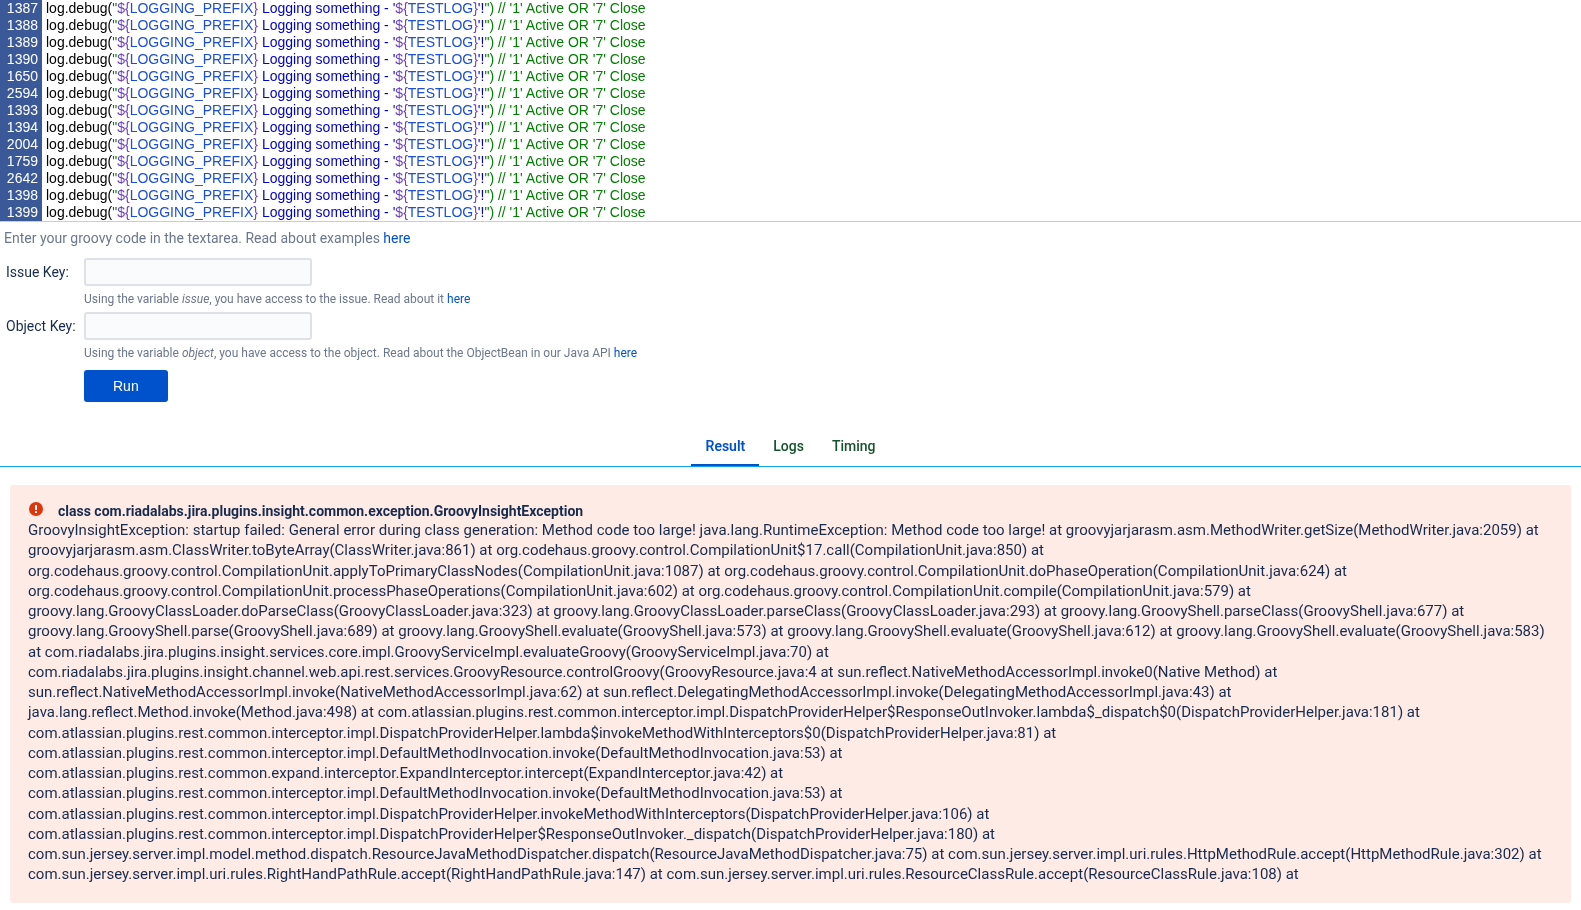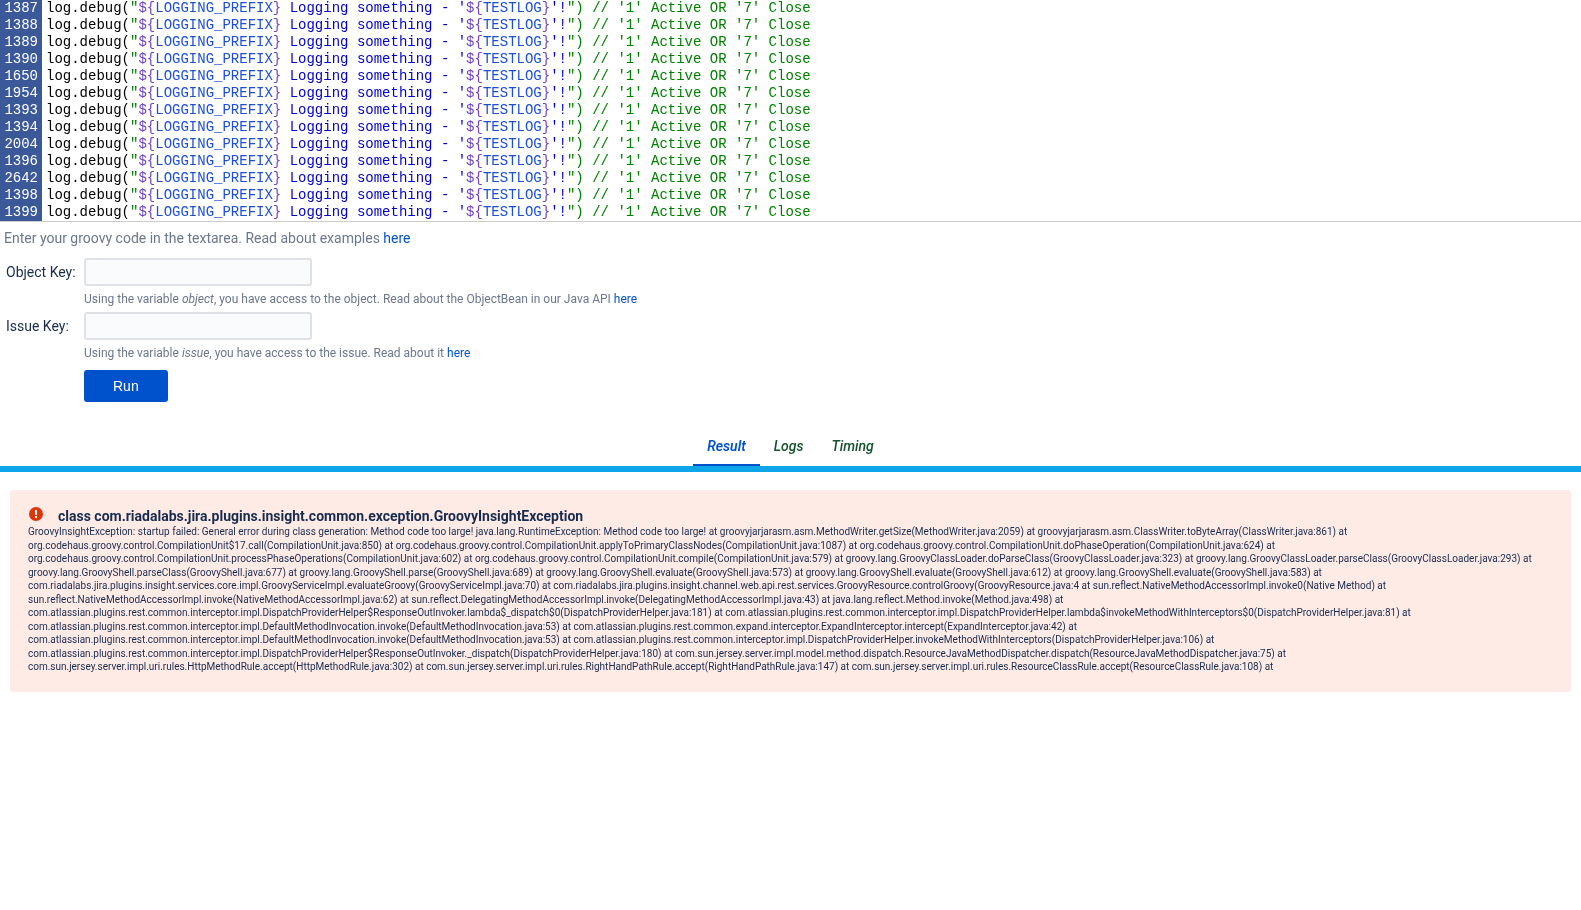--- a/index.html
+++ b/index.html
@@ -1,46 +1,46 @@
 <!DOCTYPE html>
 <html><head>
 <meta charset="utf-8">
 <style>
 * { box-sizing: border-box; margin: 0; padding: 0; }
 body { font-family: -apple-system, BlinkMacSystemFont, "Segoe UI", Roboto, sans-serif; font-size: 14px; color: #172B4D; background: #fff; }
 .code-editor { border-bottom: 1px solid #ccc; }
-.code-line { display: flex; font-family: Liberation Mono, monospace; font-size: 14px; line-height: 17px; }
+.code-line { display: flex; font-family: Liberation Sans, sans-serif; font-size: 14px; line-height: 17px; }
 .gutter { background: #3b5998; color: #fff; min-width: 42px; text-align: right; padding: 0 4px 0 2px; font-weight: 400; user-select: none; }
 .code-content { padding-left: 4px; white-space: pre; }
 .c-func { color: #000; }
 .c-str-delim { color: #008000; }
 .c-str { color: #0000CC; }
 .c-tpl { color: #6F42C1; }
 .c-var { color: #1d4ed8; }
 .c-comment { color: #008000; }
 .help-line { padding: 8px 4px 4px 4px; color: #6B778C; font-size: 14px; }
 .help-line a { color: #0052CC; text-decoration: none; }
 .form-section { padding: 8px 6px; }
 .form-row { display: flex; align-items: flex-start; margin-bottom: 6px; }
 .form-label { width: 78px; padding-top: 6px; font-size: 14px; color: #172B4D; }
 .form-field-col { display: flex; flex-direction: column; }
 .form-input { width: 228px; height: 28px; border: 2px solid #DFE1E6; border-radius: 3px; padding: 4px 8px; font-size: 14px; background: #FAFBFC; }
 .form-help { margin-top: 6px; font-size: 12px; color: #6B778C; }
 .form-help em { font-style: italic; }
 .form-help a { color: #0052CC; text-decoration: none; }
 .btn-row { margin-left: 78px; margin-top: 10px; }
 .btn-primary { background: #0052CC; color: #fff; border: none; border-radius: 3px; padding: 8px 29px; font-size: 14px; font-weight: 500; cursor: pointer; }
-.tabs-wrap { display: flex; justify-content: center; border-bottom: 6px solid #0ea5e9; margin-top: 20px; font-style: italic; }
+.tabs-wrap { display: flex; justify-content: center; border-bottom: 1px solid #0ea5e9; margin-top: 20px; }
 .tab { padding: 8px 14px 10px 14px; font-size: 14px; color: #14532d; cursor: pointer; border-bottom: 2px solid transparent; font-weight: 500; }
 .tab.active { color: #0052CC; border-bottom: 2px solid #0052CC; font-weight: 600; }
 .result-panel { margin: 18px 10px 0 10px; background: #FFEBE6; border-radius: 3px; padding: 16px 18px 18px 18px; }
 .result-header { display: flex; align-items: center; }
 .err-icon { margin-right: 14px; }
 .result-title { font-weight: 700; font-size: 14px; color: #172B4D; }
-.stacktrace { font-size: 10px; line-height: 1.35; color: #172B4D; word-break: break-word; margin-left: 0; }
+.stacktrace { font-size: 15px; line-height: 1.35; color: #172B4D; word-break: break-word; margin-left: 0; }
 </style>
 </head>
 <body>
 
 <div class="code-editor" id="code-editor">
     <div class="code-line">
       <div class="gutter">1387</div>
       <div class="code-content"><span class="c-func">log.debug(</span><span class="c-str-delim">"</span><span class="c-tpl">${</span><span class="c-var">LOGGING_PREFIX</span><span class="c-tpl">}</span><span class="c-str"> Logging something - '</span><span class="c-tpl">${</span><span class="c-var">TESTLOG</span><span class="c-tpl">}</span><span class="c-str">'!</span><span class="c-str-delim">")</span><span> </span><span class="c-comment">// '1' Active OR '7' Close</span></div>
     </div>
     <div class="code-line">
@@ -53,37 +53,37 @@
     </div>
     <div class="code-line">
       <div class="gutter">1390</div>
       <div class="code-content"><span class="c-func">log.debug(</span><span class="c-str-delim">"</span><span class="c-tpl">${</span><span class="c-var">LOGGING_PREFIX</span><span class="c-tpl">}</span><span class="c-str"> Logging something - '</span><span class="c-tpl">${</span><span class="c-var">TESTLOG</span><span class="c-tpl">}</span><span class="c-str">'!</span><span class="c-str-delim">")</span><span> </span><span class="c-comment">// '1' Active OR '7' Close</span></div>
     </div>
     <div class="code-line">
       <div class="gutter">1650</div>
       <div class="code-content"><span class="c-func">log.debug(</span><span class="c-str-delim">"</span><span class="c-tpl">${</span><span class="c-var">LOGGING_PREFIX</span><span class="c-tpl">}</span><span class="c-str"> Logging something - '</span><span class="c-tpl">${</span><span class="c-var">TESTLOG</span><span class="c-tpl">}</span><span class="c-str">'!</span><span class="c-str-delim">")</span><span> </span><span class="c-comment">// '1' Active OR '7' Close</span></div>
     </div>
     <div class="code-line">
-      <div class="gutter">1954</div>
+      <div class="gutter">2594</div>
       <div class="code-content"><span class="c-func">log.debug(</span><span class="c-str-delim">"</span><span class="c-tpl">${</span><span class="c-var">LOGGING_PREFIX</span><span class="c-tpl">}</span><span class="c-str"> Logging something - '</span><span class="c-tpl">${</span><span class="c-var">TESTLOG</span><span class="c-tpl">}</span><span class="c-str">'!</span><span class="c-str-delim">")</span><span> </span><span class="c-comment">// '1' Active OR '7' Close</span></div>
     </div>
     <div class="code-line">
       <div class="gutter">1393</div>
       <div class="code-content"><span class="c-func">log.debug(</span><span class="c-str-delim">"</span><span class="c-tpl">${</span><span class="c-var">LOGGING_PREFIX</span><span class="c-tpl">}</span><span class="c-str"> Logging something - '</span><span class="c-tpl">${</span><span class="c-var">TESTLOG</span><span class="c-tpl">}</span><span class="c-str">'!</span><span class="c-str-delim">")</span><span> </span><span class="c-comment">// '1' Active OR '7' Close</span></div>
     </div>
     <div class="code-line">
       <div class="gutter">1394</div>
       <div class="code-content"><span class="c-func">log.debug(</span><span class="c-str-delim">"</span><span class="c-tpl">${</span><span class="c-var">LOGGING_PREFIX</span><span class="c-tpl">}</span><span class="c-str"> Logging something - '</span><span class="c-tpl">${</span><span class="c-var">TESTLOG</span><span class="c-tpl">}</span><span class="c-str">'!</span><span class="c-str-delim">")</span><span> </span><span class="c-comment">// '1' Active OR '7' Close</span></div>
     </div>
     <div class="code-line">
       <div class="gutter">2004</div>
       <div class="code-content"><span class="c-func">log.debug(</span><span class="c-str-delim">"</span><span class="c-tpl">${</span><span class="c-var">LOGGING_PREFIX</span><span class="c-tpl">}</span><span class="c-str"> Logging something - '</span><span class="c-tpl">${</span><span class="c-var">TESTLOG</span><span class="c-tpl">}</span><span class="c-str">'!</span><span class="c-str-delim">")</span><span> </span><span class="c-comment">// '1' Active OR '7' Close</span></div>
     </div>
     <div class="code-line">
-      <div class="gutter">1396</div>
+      <div class="gutter">1759</div>
       <div class="code-content"><span class="c-func">log.debug(</span><span class="c-str-delim">"</span><span class="c-tpl">${</span><span class="c-var">LOGGING_PREFIX</span><span class="c-tpl">}</span><span class="c-str"> Logging something - '</span><span class="c-tpl">${</span><span class="c-var">TESTLOG</span><span class="c-tpl">}</span><span class="c-str">'!</span><span class="c-str-delim">")</span><span> </span><span class="c-comment">// '1' Active OR '7' Close</span></div>
     </div>
     <div class="code-line">
       <div class="gutter">2642</div>
       <div class="code-content"><span class="c-func">log.debug(</span><span class="c-str-delim">"</span><span class="c-tpl">${</span><span class="c-var">LOGGING_PREFIX</span><span class="c-tpl">}</span><span class="c-str"> Logging something - '</span><span class="c-tpl">${</span><span class="c-var">TESTLOG</span><span class="c-tpl">}</span><span class="c-str">'!</span><span class="c-str-delim">")</span><span> </span><span class="c-comment">// '1' Active OR '7' Close</span></div>
     </div>
     <div class="code-line">
       <div class="gutter">1398</div>
       <div class="code-content"><span class="c-func">log.debug(</span><span class="c-str-delim">"</span><span class="c-tpl">${</span><span class="c-var">LOGGING_PREFIX</span><span class="c-tpl">}</span><span class="c-str"> Logging something - '</span><span class="c-tpl">${</span><span class="c-var">TESTLOG</span><span class="c-tpl">}</span><span class="c-str">'!</span><span class="c-str-delim">")</span><span> </span><span class="c-comment">// '1' Active OR '7' Close</span></div>
     </div>
@@ -92,35 +92,35 @@
       <div class="code-content"><span class="c-func">log.debug(</span><span class="c-str-delim">"</span><span class="c-tpl">${</span><span class="c-var">LOGGING_PREFIX</span><span class="c-tpl">}</span><span class="c-str"> Logging something - '</span><span class="c-tpl">${</span><span class="c-var">TESTLOG</span><span class="c-tpl">}</span><span class="c-str">'!</span><span class="c-str-delim">")</span><span> </span><span class="c-comment">// '1' Active OR '7' Close</span></div>
     </div>
   </div>
 
 <div class="help-line">
   <span>Enter your groovy code in the textarea. Read about examples </span><a href="#">here</a>
 </div>
 
 <div class="form-section">
   <div class="form-row">
+    <div class="form-label">Issue Key:</div>
+    <div class="form-field-col">
+      <input type="text" class="form-input" style="">
+      <div class="form-help">
+        <span>Using the variable </span><em>issue</em><span>, you have access to the issue. Read about it </span><a href="#">here</a>
+      </div>
+    </div>
+  </div>
+
+  <div class="form-row">
     <div class="form-label">Object Key:</div>
     <div class="form-field-col">
       <input type="text" class="form-input" style="">
       <div class="form-help">
         <span>Using the variable </span><em>object</em><span>, you have access to the object. Read about the ObjectBean in our Java API </span><a href="#">here</a>
-      </div>
-    </div>
-  </div>
-
-  <div class="form-row">
-    <div class="form-label">Issue Key:</div>
-    <div class="form-field-col">
-      <input type="text" class="form-input" style="">
-      <div class="form-help">
-        <span>Using the variable </span><em>issue</em><span>, you have access to the issue. Read about it </span><a href="#">here</a>
       </div>
     </div>
   </div>
 
   <div class="btn-row">
     <button class="btn-primary">Run</button>
   </div>
 </div>
 
 <div class="tabs-wrap">

